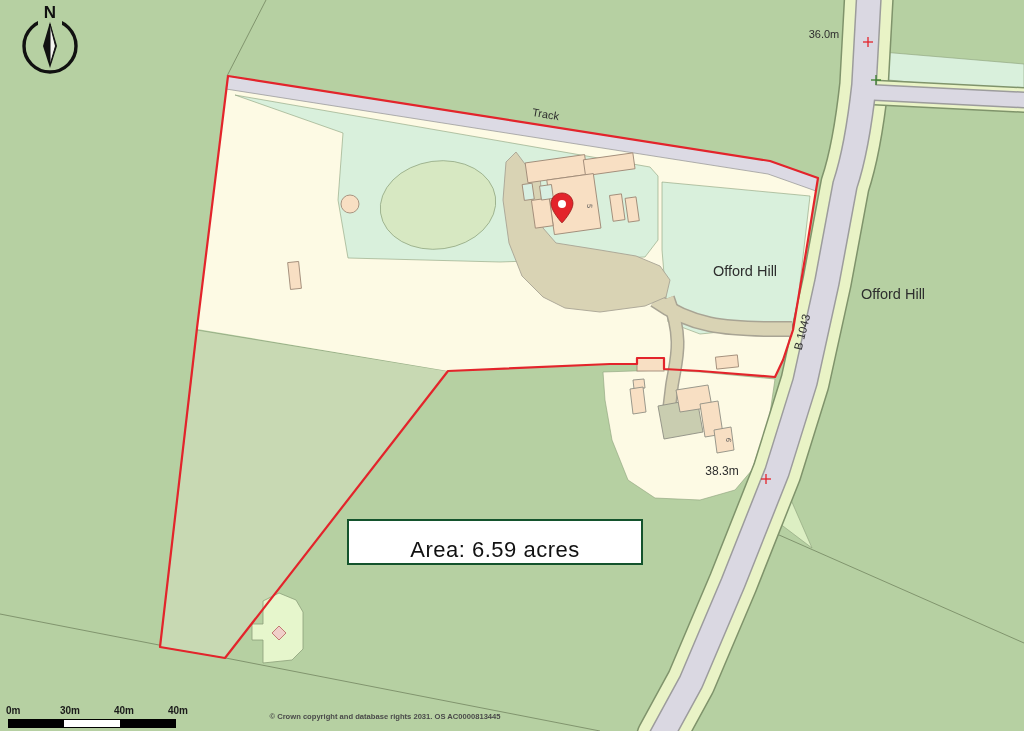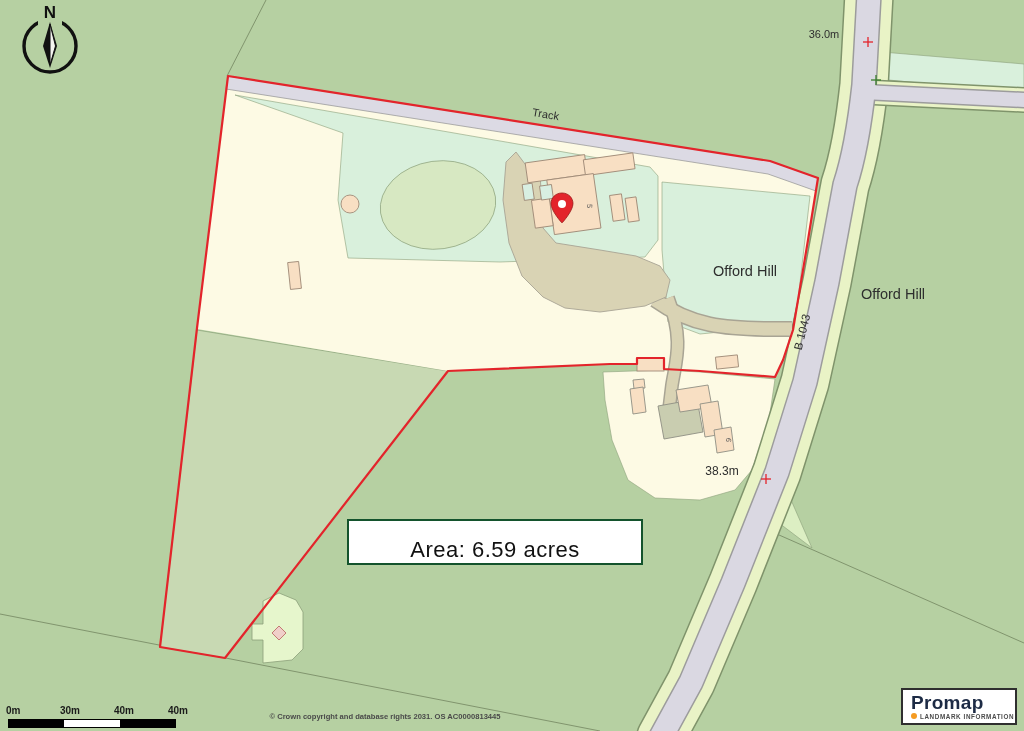--- a/index.html
+++ b/index.html
@@ -166,21 +166,14 @@
       <div class="seg b"></div>
       <div class="seg w"></div>
       <div class="seg b"></div>
     </div>
   </div>
 
   
   <div class="copyright">© Crown copyright and database rights 2031. OS AC0000813445</div>
 
   
-  <div class="promap">
-    <div class="brand">Promap</div>
-    <div class="tagrow">
-      <div class="dot"></div>
-      <div class="tagline">LANDMARK INFORMATION</div>
-    </div>
-  </div>
 
 </div>
 
 </body></html>

